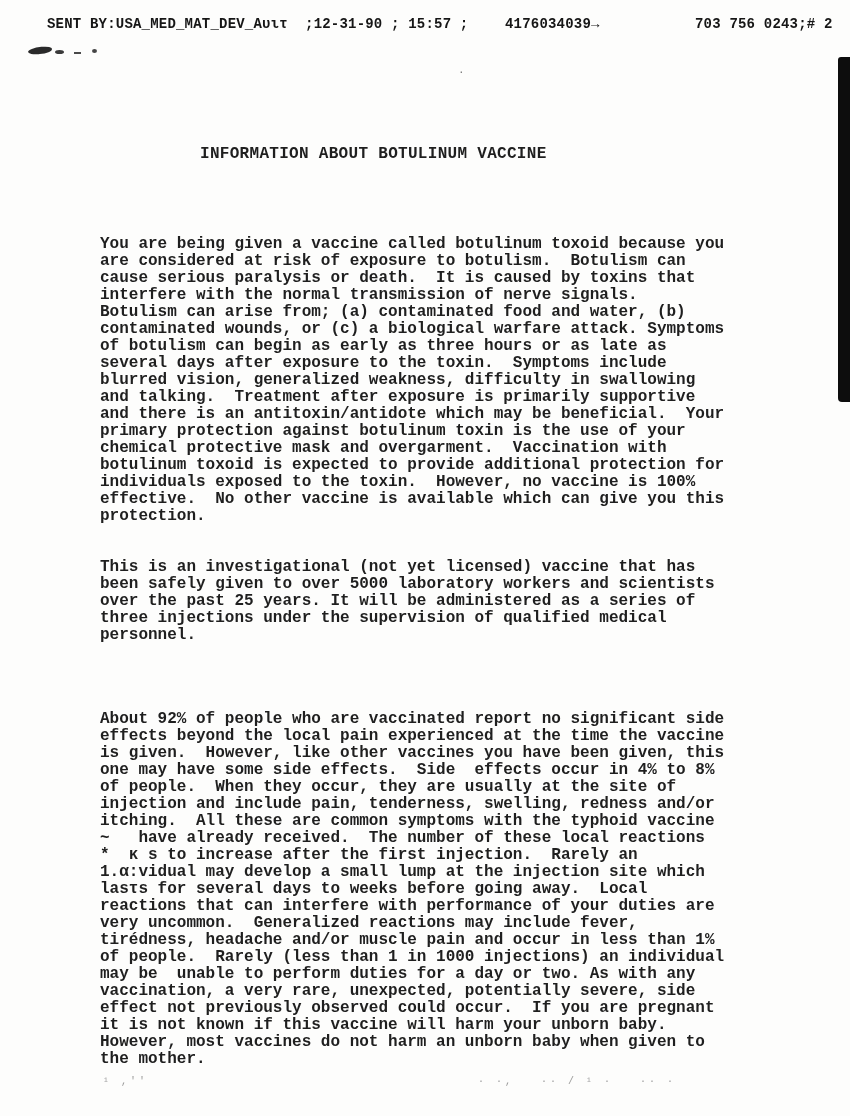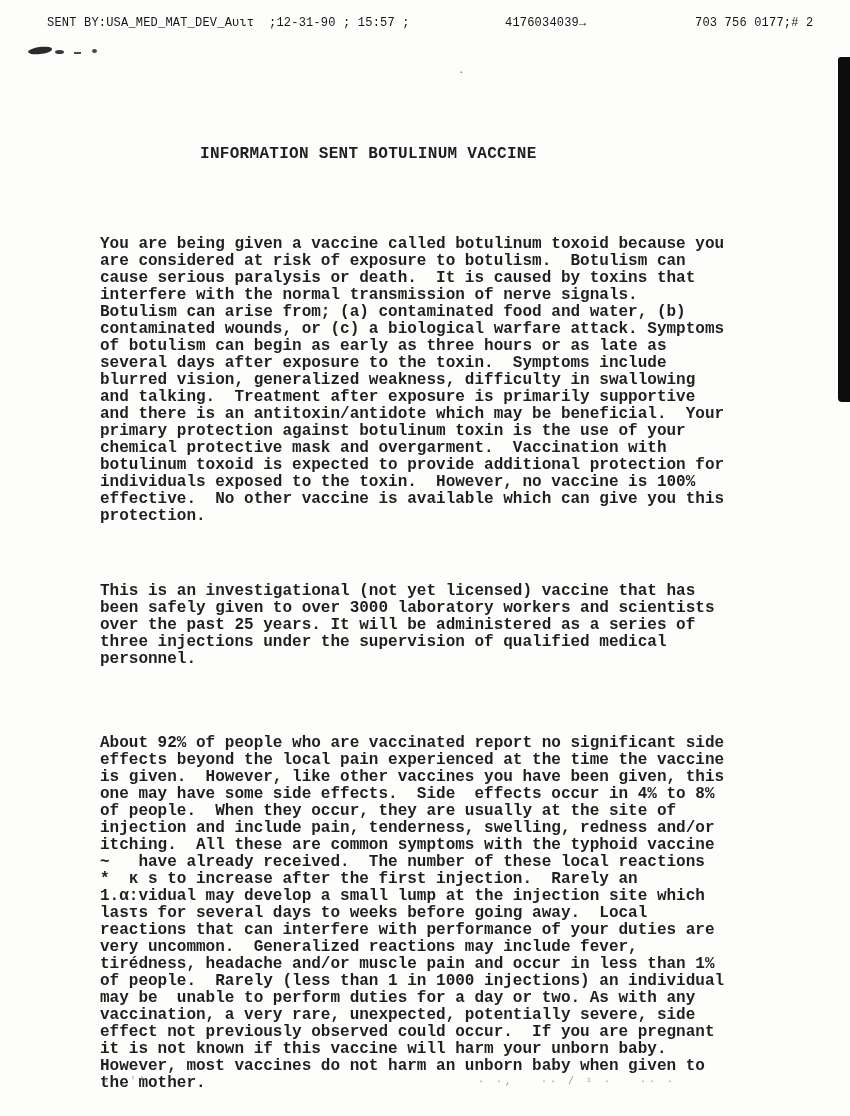--- a/index.html
+++ b/index.html
@@ -12,22 +12,22 @@
     font-family: "Liberation Mono", "DejaVu Sans Mono", monospace;
     color: #1c1c1c;
   }
 
   
   .fax-header {
     position: absolute;
     top: 16px; left: 0;
     width: 100%;
     height: 18px;
-    font-size: 12px;
-    font-weight: normal;
+    font-size: 14px;
+    font-weight: bold;
     color: #161616;
     letter-spacing: 0.2px;
     white-space: pre;
   }
   .fax-header .sender   { position: absolute; left: 47px;  top: 0; }
   .fax-header .from-num { position: absolute; left: 505px; top: 0; }
   .fax-header .to-num   { position: absolute; left: 695px; top: 0; }
 
   
   .smudge { position: absolute; top: 45px; left: 28px; width: 90px; height: 14px; }
@@ -63,21 +63,21 @@
     color: #1f1f1f;
   }
   .doc h1 {
     font-size: 16px;
     line-height: 17px;
     font-weight: bold;
     margin: 0 0 39px 100px;
     letter-spacing: 0.3px;
   }
   .doc p { margin: 0; }
-  .doc .p1 { margin-bottom: 24px; }
+  .doc .p1 { }
   .doc .p2 { margin-bottom: 33px; }
   .doc .p3 { margin-bottom: 12px; }
 
   
   .noise {
     position: absolute;
     top: 1076px;
     font-size: 10px;
     color: #9a9a9a;
     letter-spacing: 3px;
@@ -87,55 +87,55 @@
   .noise.right { left: 478px; }
 </style>
 </head>
 <body>
 
 <div class="page">
 
   <div class="fax-header">
     <span class="sender">SENT BY:USA_MED_MAT_DEV_Aυιτ  ;12-31-90 ; 15:57 ;</span>
     <span class="from-num">4176034039→</span>
-    <span class="to-num">703 756 0177;# 2</span>
+    <span class="to-num">703 756 0243;# 2</span>
   </div>
 
   <div class="smudge">
     <i class="s1"></i>
       <i class="s2"></i>
       <i class="s3"></i>
       <i class="s4"></i>
   </div>
 
   <span class="top-dot">·</span>
 
   <div class="scan-bar"></div>
 
   <div class="doc">
-    <h1>INFORMATION SENT BOTULINUM VACCINE</h1>
+    <h1>INFORMATION ABOUT BOTULINUM VACCINE</h1>
     <p class="p1">You are being given a vaccine called botulinum toxoid because you
 are considered at risk of exposure to botulism.  Botulism can
 cause serious paralysis or death.  It is caused by toxins that
 interfere with the normal transmission of nerve signals.
 Botulism can arise from; (a) contaminated food and water, (b)
 contaminated wounds, or (c) a biological warfare attack. Symptoms
 of botulism can begin as early as three hours or as late as
 several days after exposure to the toxin.  Symptoms include
 blurred vision, generalized weakness, difficulty in swallowing
 and talking.  Treatment after exposure is primarily supportive
 and there is an antitoxin/antidote which may be beneficial.  Your
 primary protection against botulinum toxin is the use of your
 chemical protective mask and overgarment.  Vaccination with
 botulinum toxoid is expected to provide additional protection for
 individuals exposed to the toxin.  However, no vaccine is 100%
 effective.  No other vaccine is available which can give you this
 protection.</p>
     <p class="p2">This is an investigational (not yet licensed) vaccine that has
-been safely given to over 3000 laboratory workers and scientists
+been safely given to over 5000 laboratory workers and scientists
 over the past 25 years. It will be administered as a series of
 three injections under the supervision of qualified medical
 personnel.</p>
     <p class="p3">About 92% of people who are vaccinated report no significant side
 effects beyond the local pain experienced at the time the vaccine
 is given.  However, like other vaccines you have been given, this
 one may have some side effects.  Side  effects occur in 4% to 8%
 of people.  When they occur, they are usually at the site of
 injection and include pain, tenderness, swelling, redness and/or
 itching.  All these are common symptoms with the typhoid vaccine

